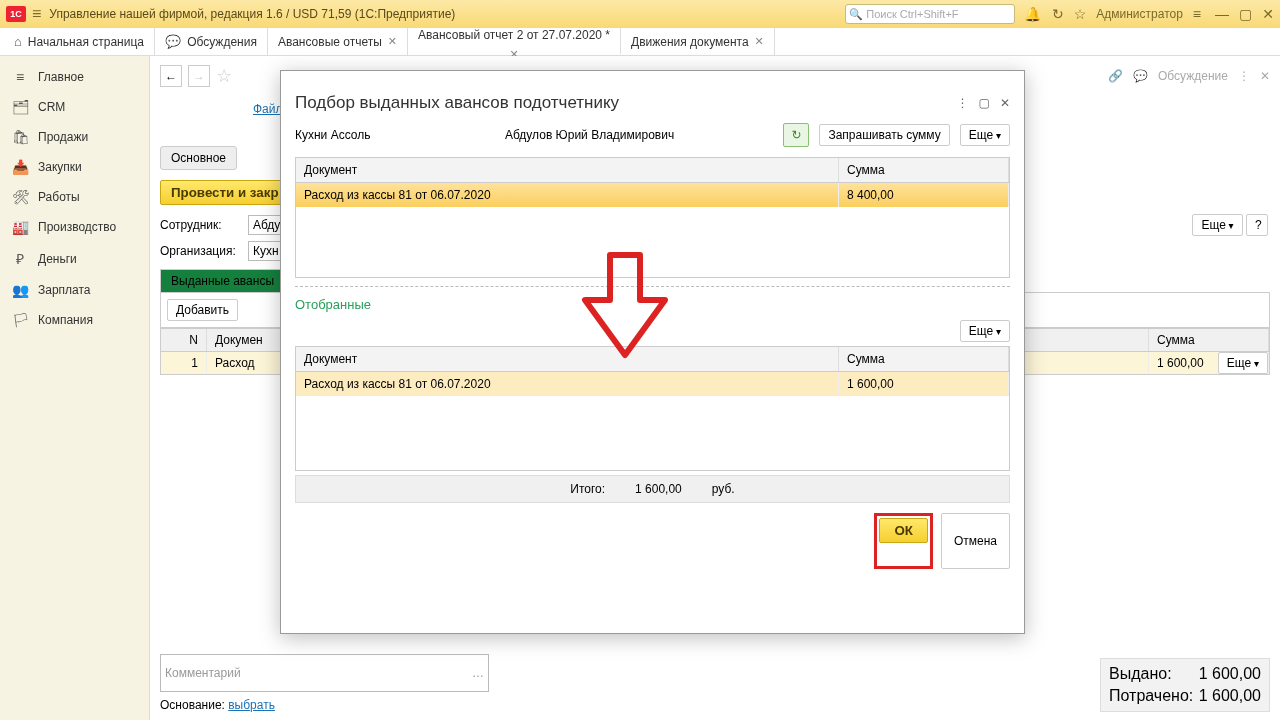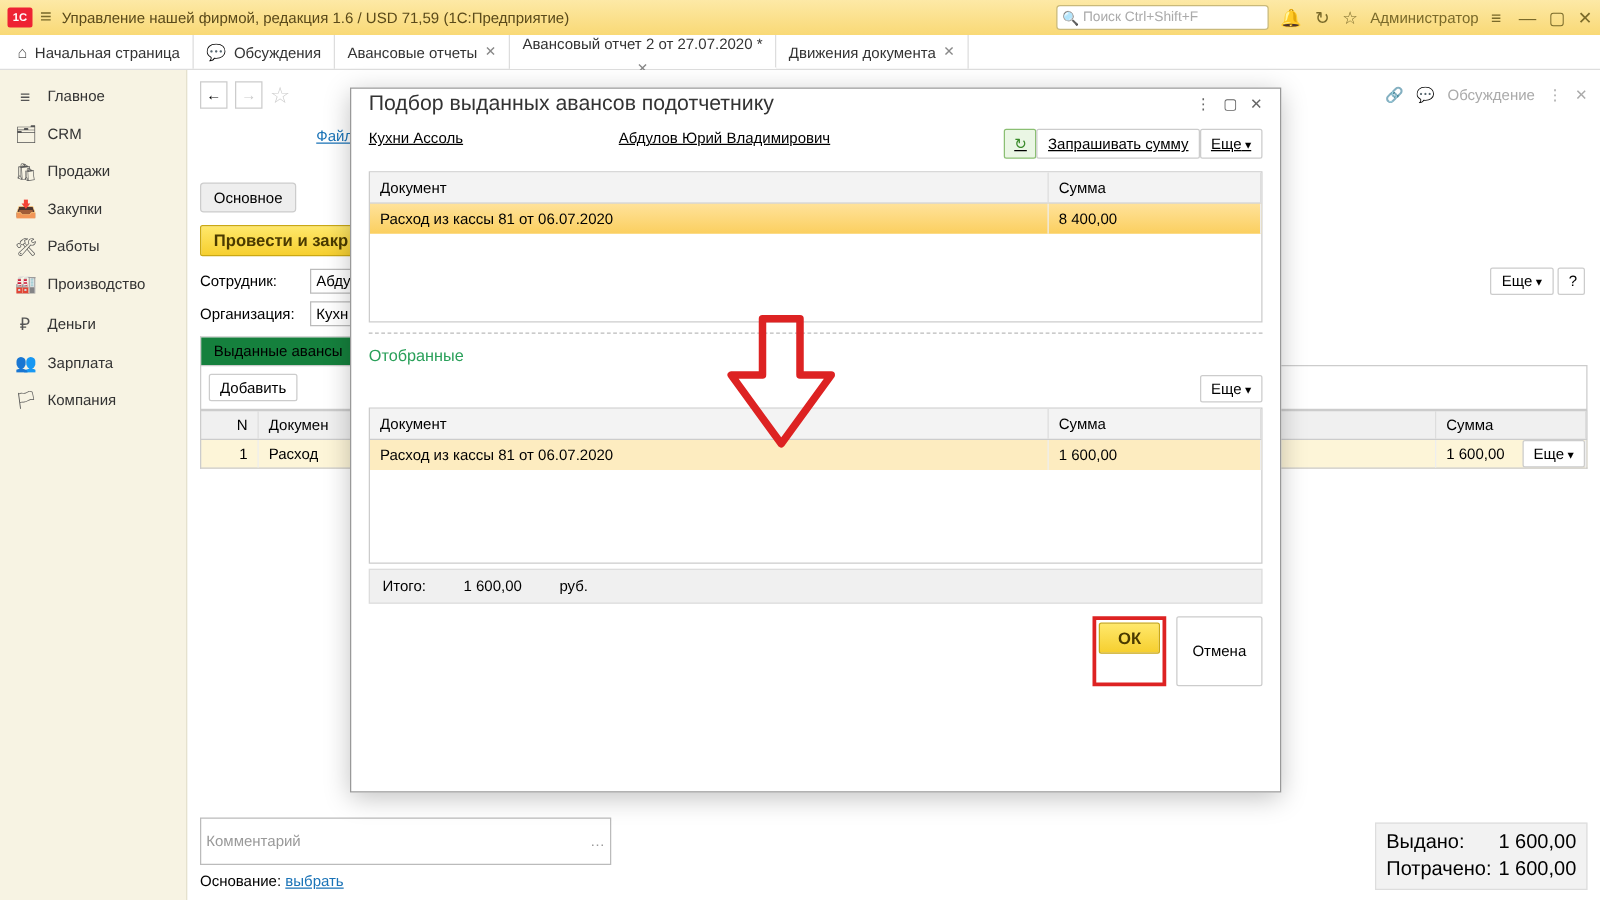--- a/index.html
+++ b/index.html
@@ -51,37 +51,37 @@
 .comment { border:1px solid #bbb; height:22px; width:329px; padding:18px 4px; color:#999; display:flex; align-items:center; justify-content:space-between;}
 .totals { position:absolute; right:0; bottom:0; background:#f2f2f2; border:1px solid #ddd; padding:4px 8px; font-size:16px; width:170px;}
 .totals .trow2 { display:flex; justify-content:space-between; padding:2px 0;}
 .btable-head { display:flex; background:#f0f0f0; border:1px solid #ccc;}
 .btable-head .bh { padding:4px 8px; border-right:1px solid #ddd;}
 .btable-row { display:flex; border:1px solid #ccc; border-top:none; background:#fdf5d8;}
 .btable-row .bd { padding:4px 8px; border-right:1px solid #eee;}
 
 
 .dialog { position:absolute; left:280px; top:70px; width:745px; height:564px; background:#fff; border:1px solid #999; box-shadow:0 4px 20px rgba(0,0,0,0.25); z-index:50; display:flex; flex-direction:column;}
-.dialog .dhead { padding:2px 14px 6px; display:flex; align-items:center;gap:21px;}
+.dialog .dhead { padding:22px 14px 6px; display:flex; align-items:center;gap:21px;}
 .dialog .dtitle { font-size:17px; color:#333;}
 .dialog .dwinbtns { margin-left:auto; display:flex; gap:10px; color:#666; cursor:pointer;}
-.dialog .dsubrow { display:flex; padding:4px 14px 10px; text-decoration:underline;}
+.dialog .dsubrow { display:flex; align-items:center; padding:4px 14px 10px; gap:10px;}
 .dialog .company { width:200px;}
 .dialog .person { flex:1;}
 .btn-icon { width:26px; height:24px; border:1px solid #8bbf73; background:#eaf6e4; display:flex; align-items:center; justify-content:center; color:#3a8a2a; border-radius:2px; cursor:pointer;}
 .dialog .section-title { color:#2aa05a; font-size:13px; padding:2px 14px 4px;}
 .dialog .dtable { margin:0 14px; border:1px solid #ccc;}
 .dialog .dthead { display:flex; background:#f3f3f3; border-bottom:1px solid #ccc;}
 .dialog .dth { padding:5px 8px; border-right:1px solid #ddd;}
 .dialog .dtr { display:flex;}
 .dialog .dtd { padding:5px 8px; border-right:1px solid #eee;}
 .dialog .dtr.sel { background:linear-gradient(#ffe29a,#fbcf5f);}
 .dialog .dtr.sel2 { background:#fdecc0;}
 .dialog .dtable.tall { height:125px;}
-.dialog .sumrow { margin:0 14px; background:#f0f0f0; padding:6px 10px; display:flex; justify-content:flex-start; gap:30px; border:1px solid #ddd; margin-top:4px;}
+.dialog .sumrow { margin:0 14px; background:#f0f0f0; padding:6px 10px; display:flex; justify-content:center; gap:30px; border:1px solid #ddd; margin-top:4px;}
 .dialog .dbuttons { display:flex; gap:8px; justify-content:flex-end; padding:10px 14px;}
 .okwrap { border:3px solid #d22; padding:2px;}
 .dialog .more-right { display:flex; justify-content:flex-end; padding:4px 14px;}
 .dashdiv { border-top:1px dashed #bbb; margin:8px 14px;}
 
 
 .arrow-ann { position:absolute; left:580px; top:250px; z-index:60;}
 .arrow-ann svg { display:block;}
 
 .col-doc { flex: 1 1 auto; }

